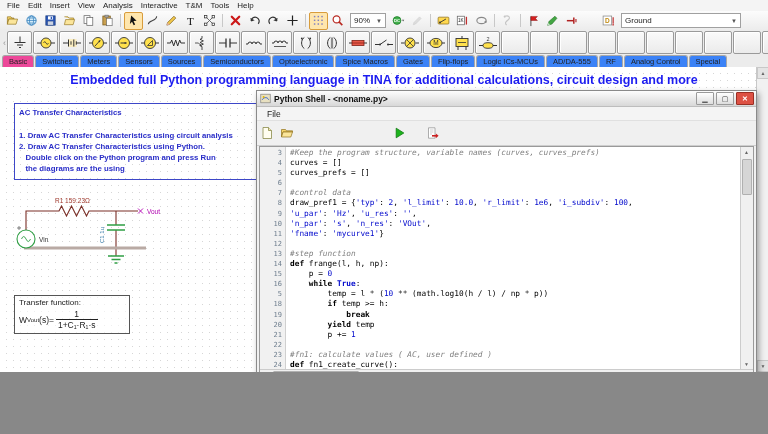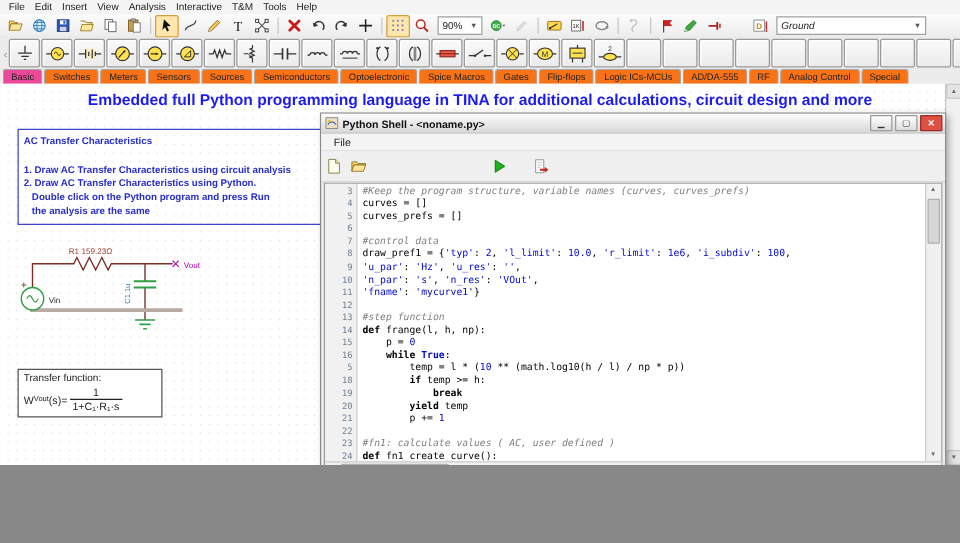--- a/index.html
+++ b/index.html
@@ -29,21 +29,21 @@
   .nav-chev{color:#999;font-size:9px;margin:0 1px;flex:none;}
   .comp-cell{width:23px;height:21px;background:linear-gradient(#fafafa,#ebebeb);
              border:1px solid #9a9a9a;border-radius:2px;margin-right:1px;
              display:flex;align-items:center;justify-content:center;flex:none;
              box-shadow:inset 1px 1px 0 #fff;}
   .comp-cell.empty{width:26px;}
   
   .tabsbar{position:absolute;top:55px;left:0;right:0;height:12px;background:#ececec;
            display:flex;align-items:flex-end;padding-left:2px;font-size:7.5px;}
   .tab{padding:1px 6px 1px 6px;border:1px solid #a8a8a8;border-bottom:none;
-       border-radius:3px 3px 0 0;background:#f97316;margin-right:1px;color:#222;flex:none;}
+       border-radius:3px 3px 0 0;background:#3b82f6;margin-right:1px;color:#222;flex:none;}
   .tab.active{background:#ec4899;}
   
   .schematic{position:absolute;top:67px;left:0;right:0;bottom:0;background:#fff;
     background-image:radial-gradient(circle,#d6d6d6 .6px,rgba(0,0,0,0) .8px);
     background-size:7px 7px;background-position:3px 3px;}
   .headline{position:absolute;top:6px;left:0;width:100%;text-align:center;
             font-weight:bold;font-size:12.5px;color:#1c1cf0;letter-spacing:0;}
   .note-box{position:absolute;left:14px;top:36px;width:238px;border:1px solid #3d47c8;
             color:#2a2ec8;font-weight:bold;font-size:7.8px;line-height:11.3px;
             padding:3px 4px 4px 4px;background:rgba(255,255,255,.0);}
@@ -369,21 +369,21 @@
             <span class="icon">
               <svg width="13" height="13" viewBox="0 0 14 14" xmlns="http://www.w3.org/2000/svg">
                 <rect x="1.2" y="2.2" width="9.2" height="9.6" fill="#fff" stroke="#888" stroke-width=".8"></rect>
                 <text x="5.8" y="9.6" font-size="7" text-anchor="middle" fill="#c08a10" font-weight="bold">D</text>
                 <path d="M12 3.4v7.2" stroke="#c03030" stroke-width="1.3"></path>
                 <circle cx="12" cy="11.6" r=".9" fill="#c03030"></circle>
               </svg>
             </span>
           </span>
         </span>
-      <span class="mini-select" style="width:112px;font-style:italic;">
+      <span class="mini-select" style="width:112px;">
         <span>Ground</span>
         <span class="arrow">▼</span>
       </span>
     </span>
   </div>
 
   <div class="toolbar2" id="comprow">
       <span class="nav-chev">‹</span>
       <span class="comp-cell">
         <span class="icon">
@@ -584,21 +584,21 @@
 
   <div class="schematic">
     <div class="headline">Embedded full Python programming language in TINA for additional calculations, circuit design and more</div>
 
     <div class="note-box" id="notebox">
         <div class="note-line">AC Transfer Characteristics</div>
         <div class="note-line"> </div>
         <div class="note-line">1. Draw AC Transfer Characteristics using circuit analysis</div>
         <div class="note-line">2. Draw AC Transfer Characteristics using Python.</div>
         <div class="note-line">   Double click on the Python program and press Run</div>
-        <div class="note-line">   the analysis are the same</div>
+        <div class="note-line">   the diagrams are the using</div>
       </div>
 
     <svg class="circuit-svg" width="170" height="108" viewBox="0 0 170 108">
 
       <path d="M22 35V16H52M92 16h42" fill="none" stroke="#7a2e26" stroke-width="1.1"></path>
       <path d="M112 16v14M112 35v26" fill="none" stroke="#7a2e26" stroke-width="1.1"></path>
       <path d="M22 53v-0.5" stroke="#7a2e26" stroke-width="1.1"></path>
 
       <path d="M20 53h122" stroke="#b9aaa4" stroke-width="3"></path>
 

